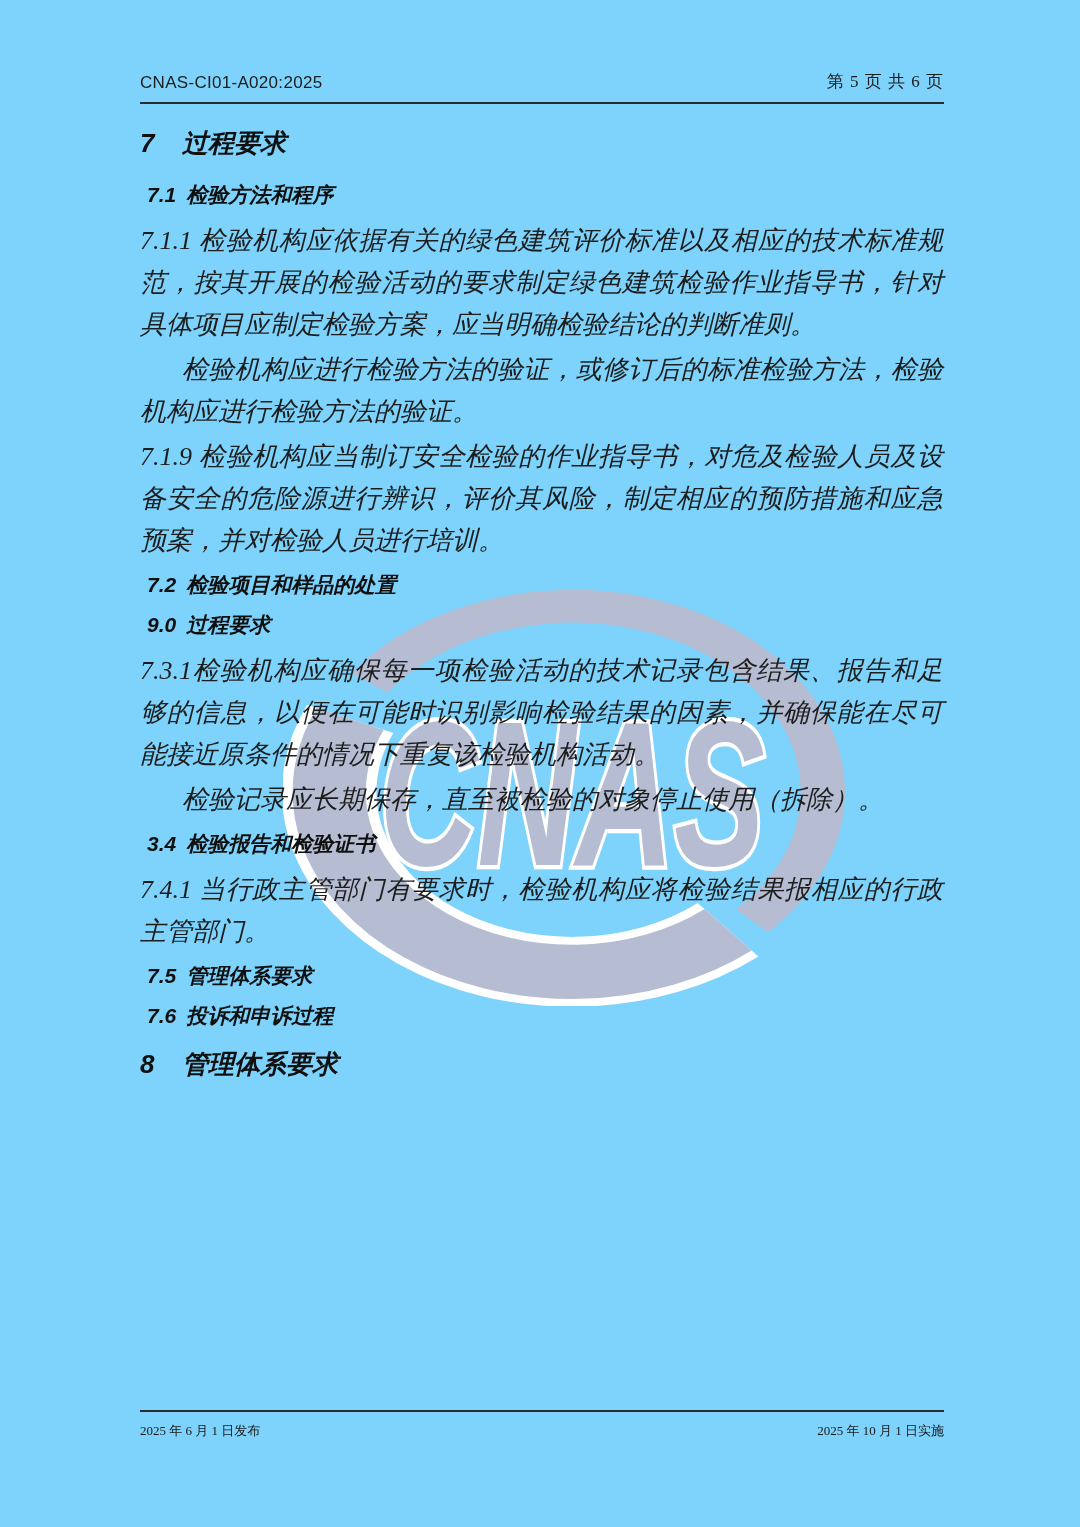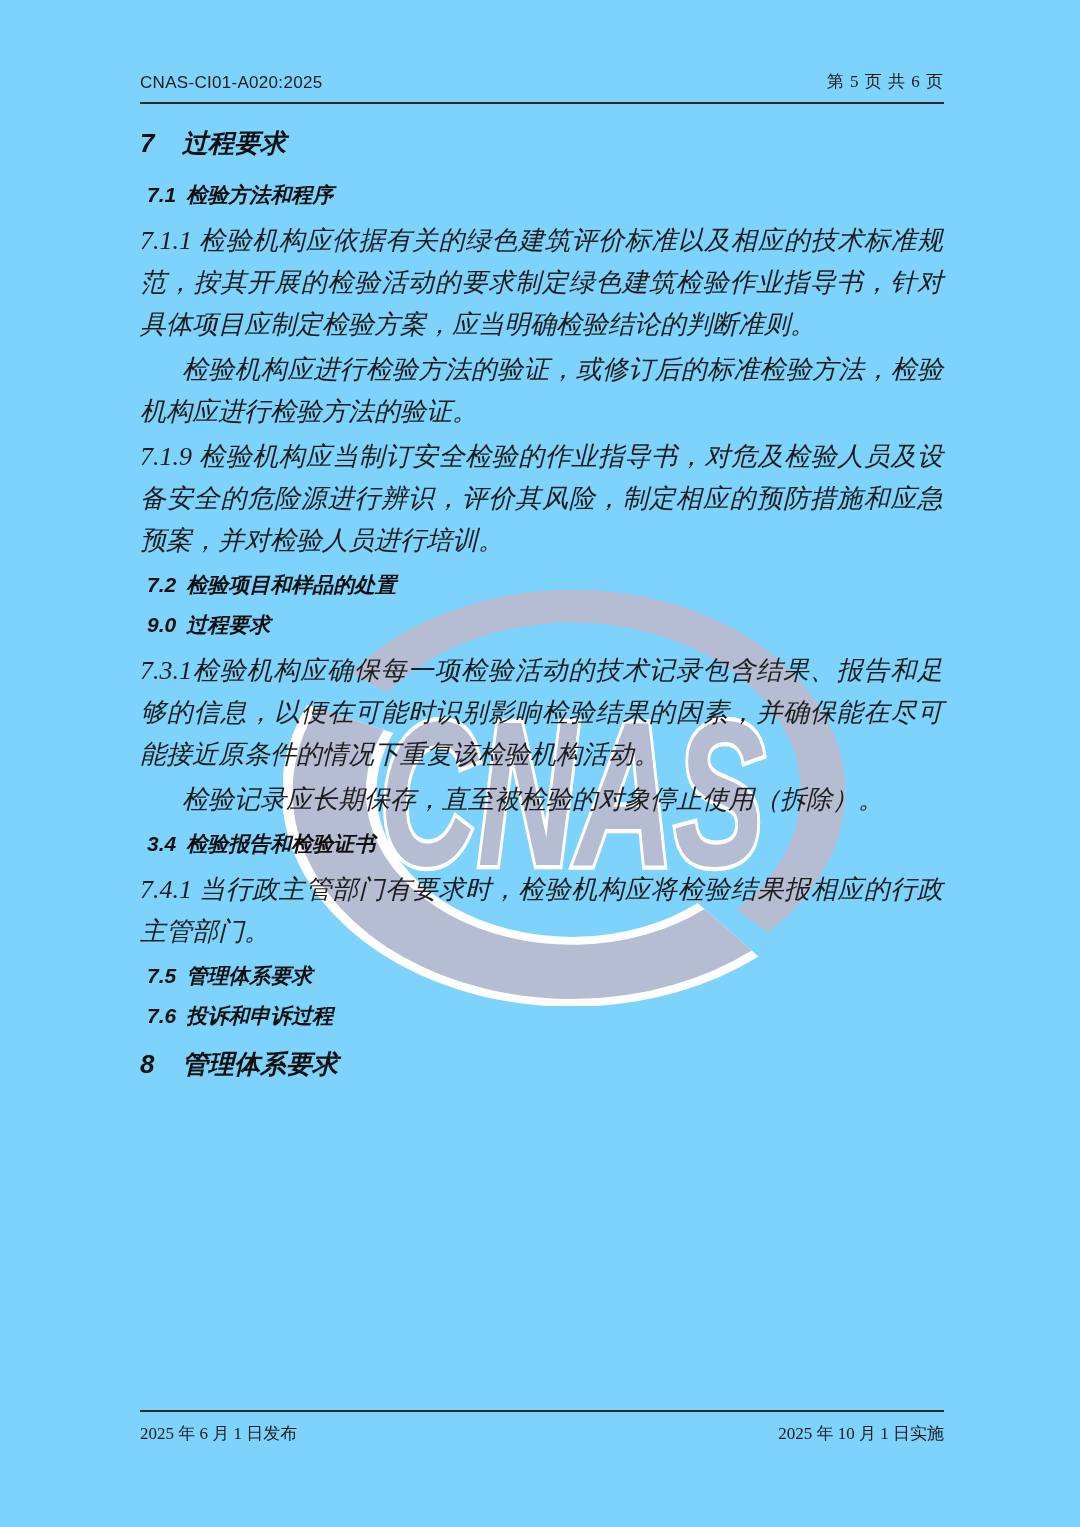--- a/index.html
+++ b/index.html
@@ -102,21 +102,21 @@
   
   .footer {
     position: absolute;
     left: 140px;
     right: 136px;
     top: 1410px;
     border-top: 2.5px solid #2b2b2b;
     padding-top: 10px;
     display: flex;
     justify-content: space-between;
-    font-size: 17px;
+    font-size: 13px;
     color: #1b1b1b;
     z-index: 2;
   }
 </style>
 </head>
 <body>
 
 <div class="page">
 
   <div class="header">

